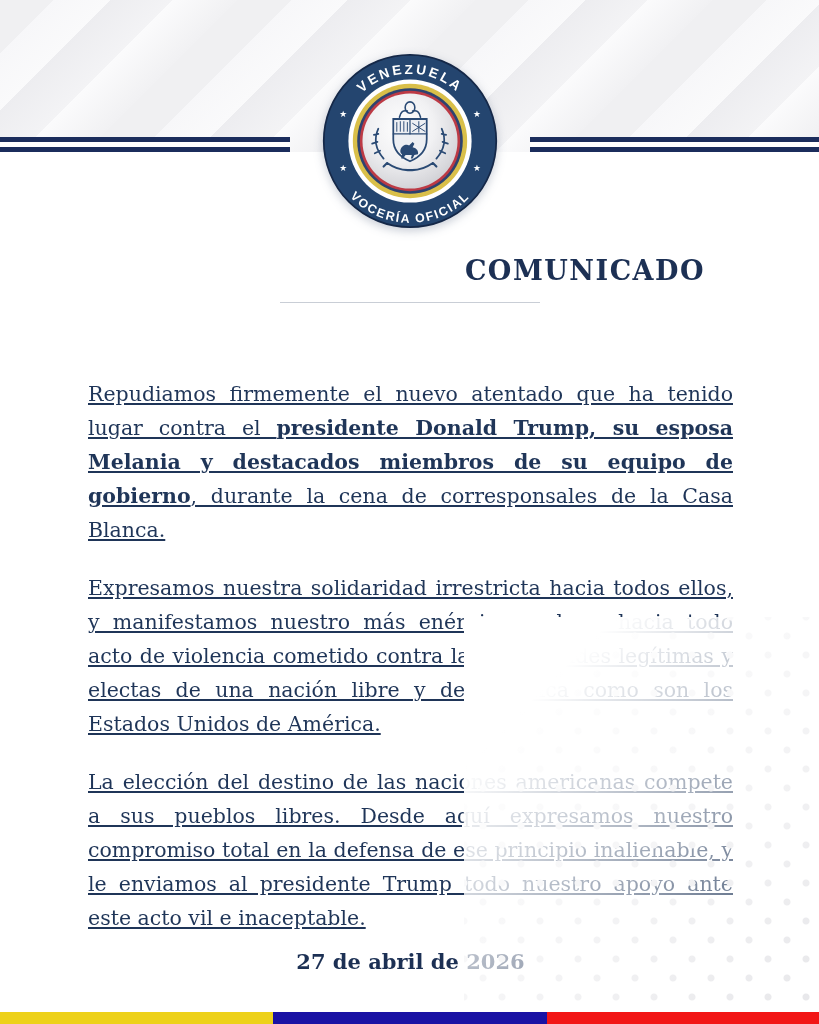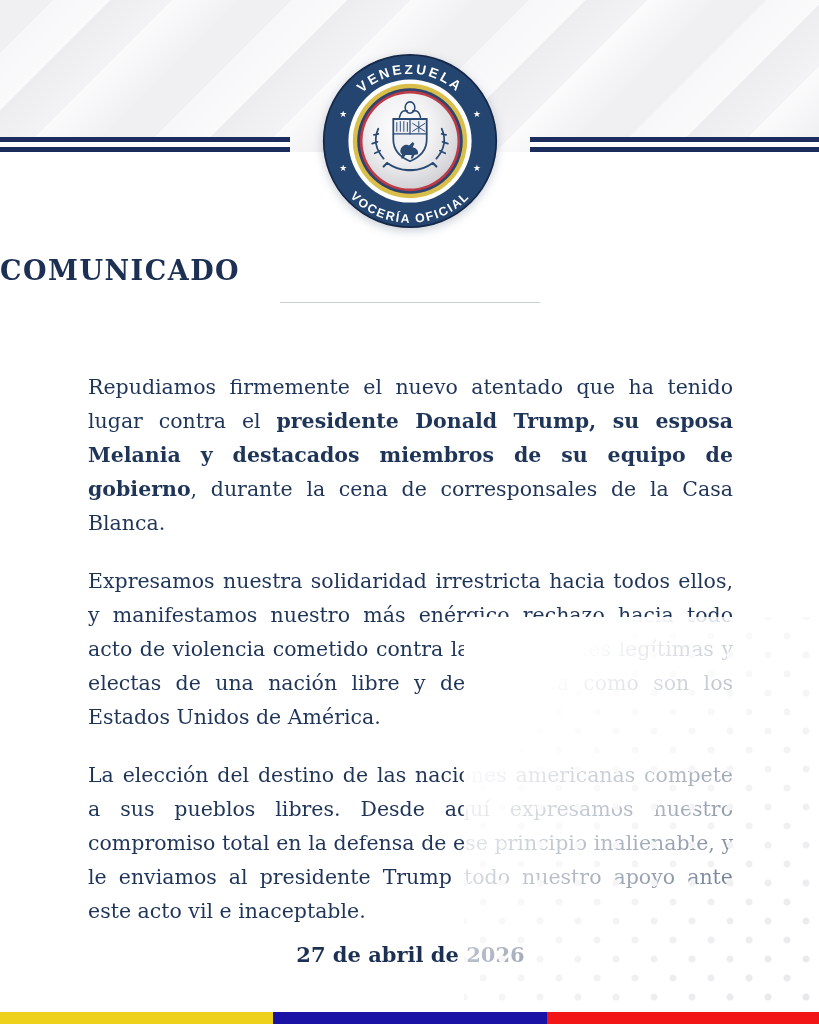--- a/index.html
+++ b/index.html
@@ -39,38 +39,38 @@
     font-family:"Liberation Sans", sans-serif;
     font-weight:bold;fill:#ffffff;
   }
   .seal-star{
     font-family:"DejaVu Sans", sans-serif;
     fill:#ffffff;font-size:10px;
   }
 
   .comunicado{
     position:absolute;top:255px;left:0;width:705px;
-    text-align:left;
+    text-align:right;
     font-size:27px;font-weight:bold;
     letter-spacing:1.5px;
     color:#1c3054;
   }
   .divider{
     position:absolute;top:302px;left:280px;width:260px;height:1px;
     background:#c9ced6;
   }
 
   .content{
     position:absolute;left:88px;top:366px;width:645px;
     color:#1f3558;
     font-size:20.5px;line-height:34px;
     text-align:justify;
     text-justify:inter-word;
   }
-  .content p{margin:4px 0 24px 0;}
+  .content p{margin:11px 0 24px 0;text-decoration:underline;}
   .content p.last{margin-bottom:4px;}
   .content b{font-weight:bold;}
   .date-line{
     margin-top:10px;
     text-align:center;font-weight:bold;
     font-size:21px;color:#1c3054;
   }
 
   
   .dots{

